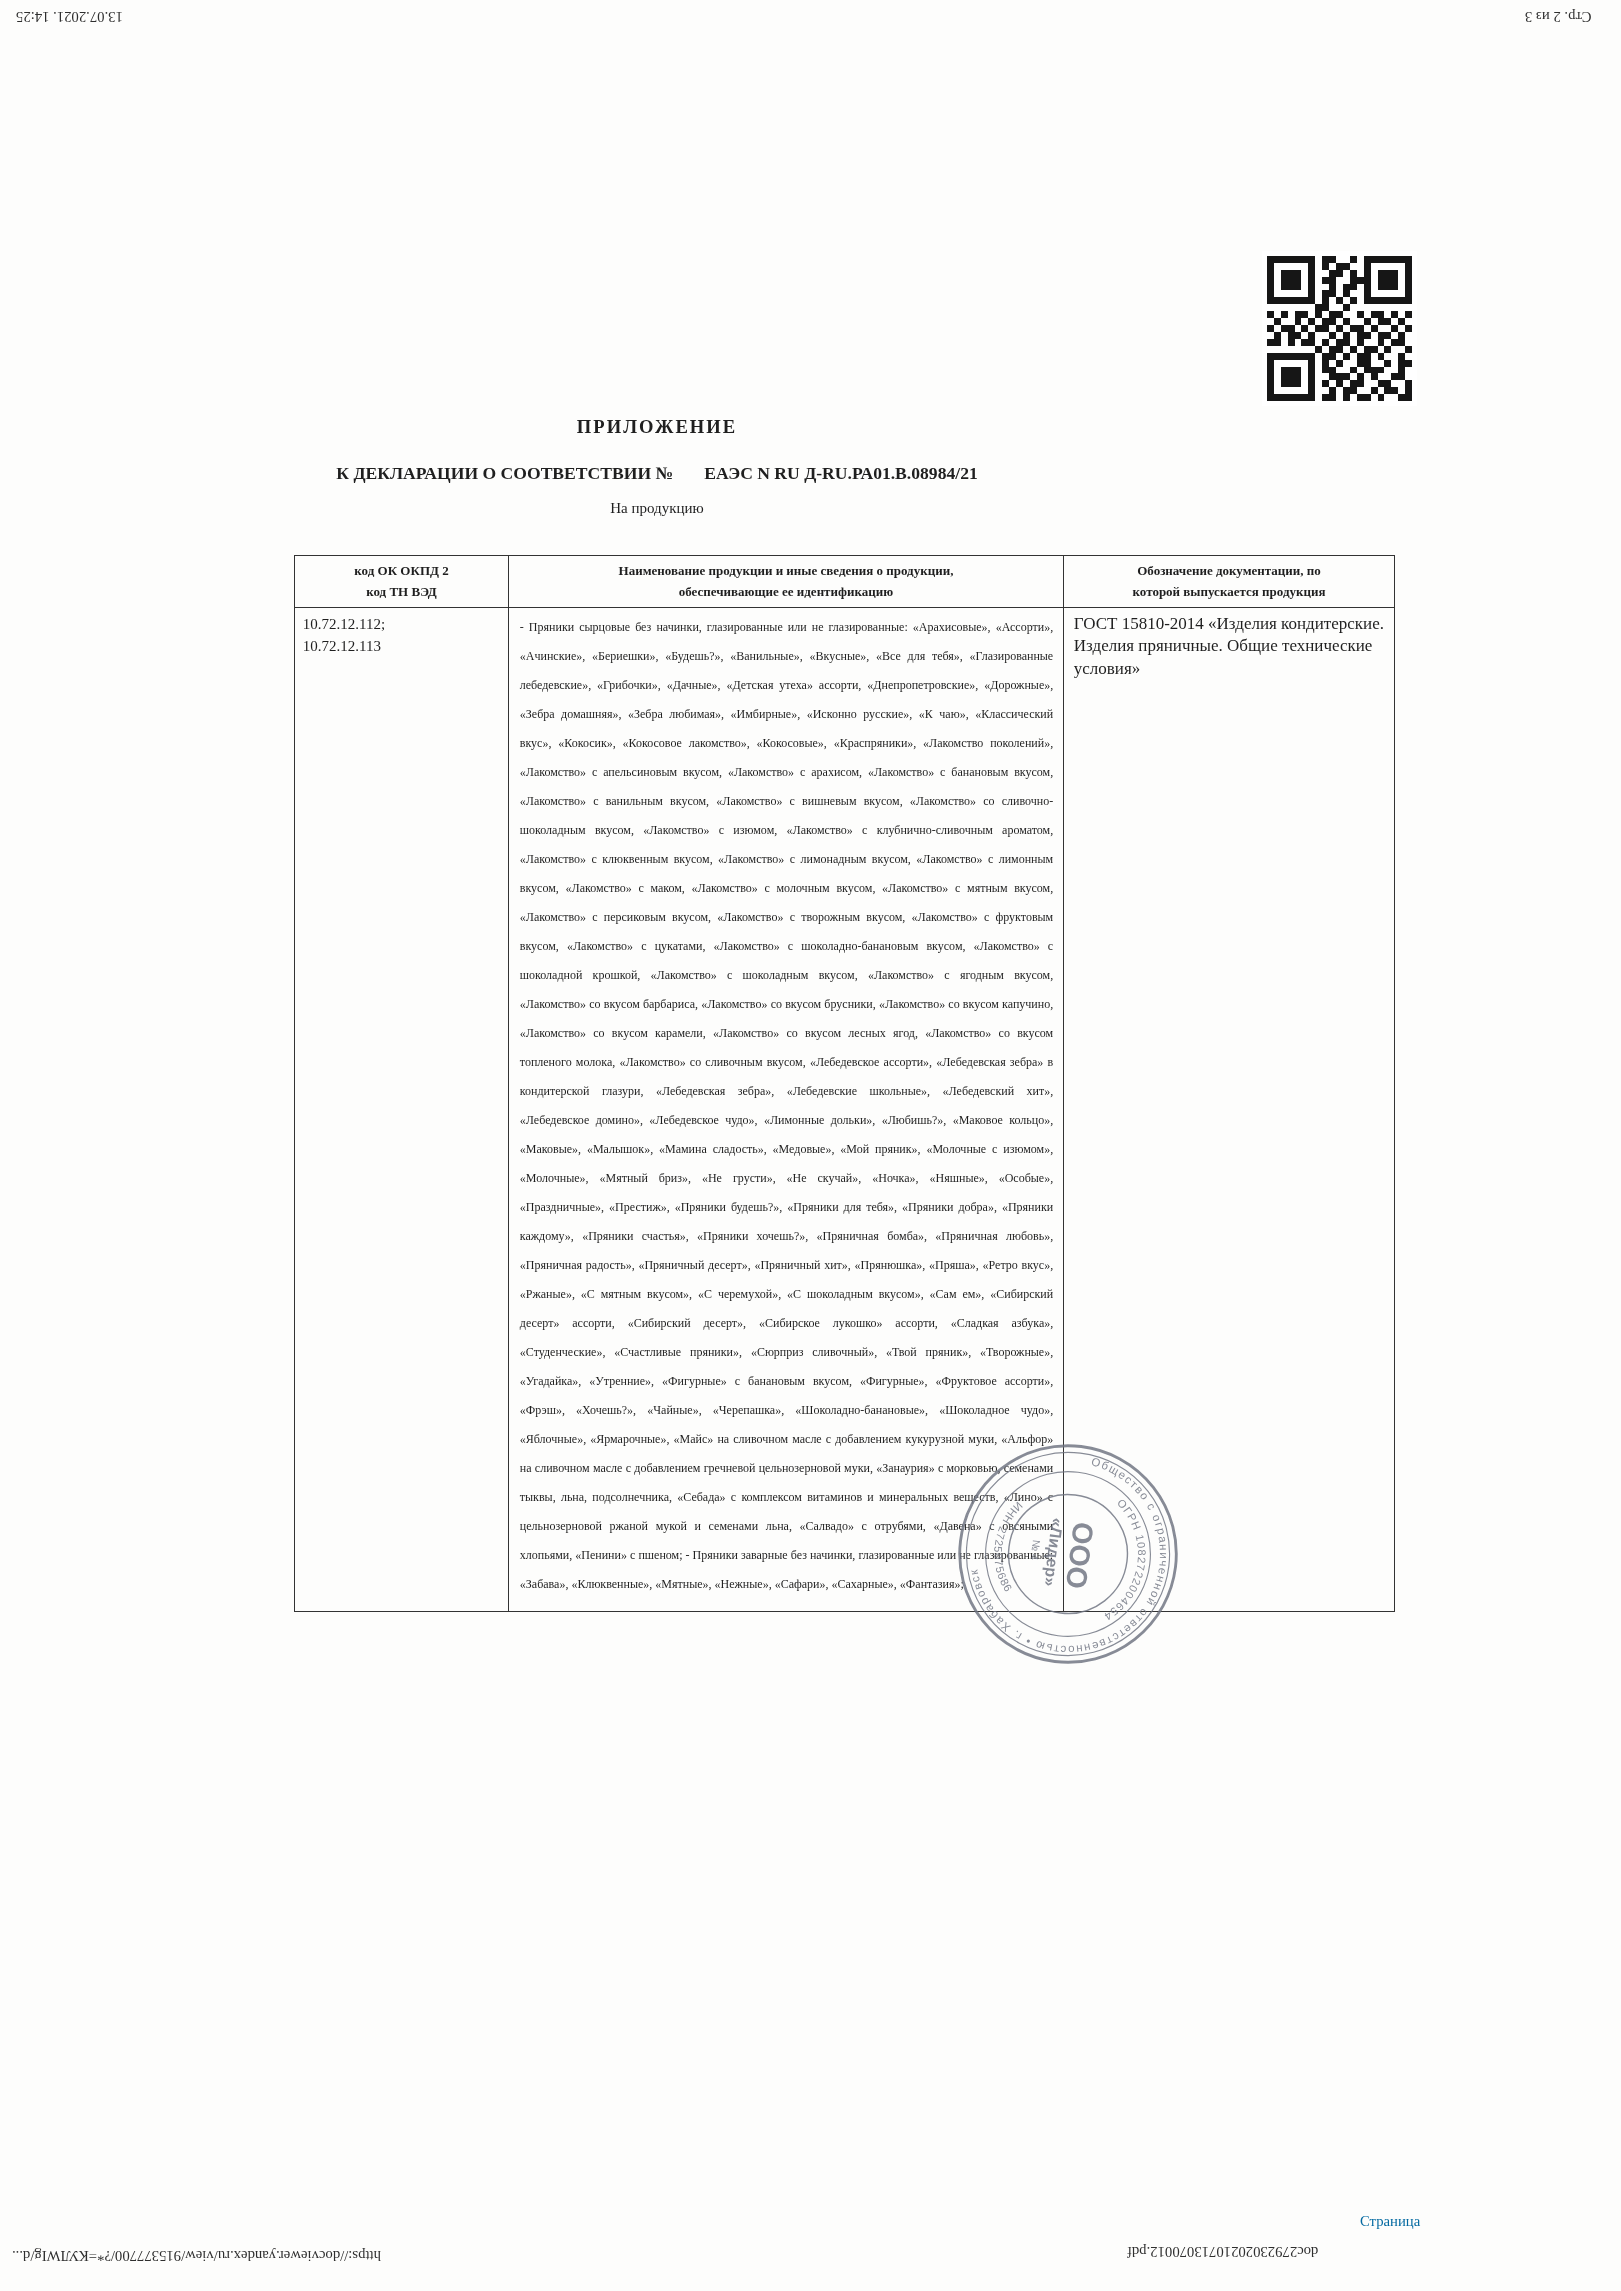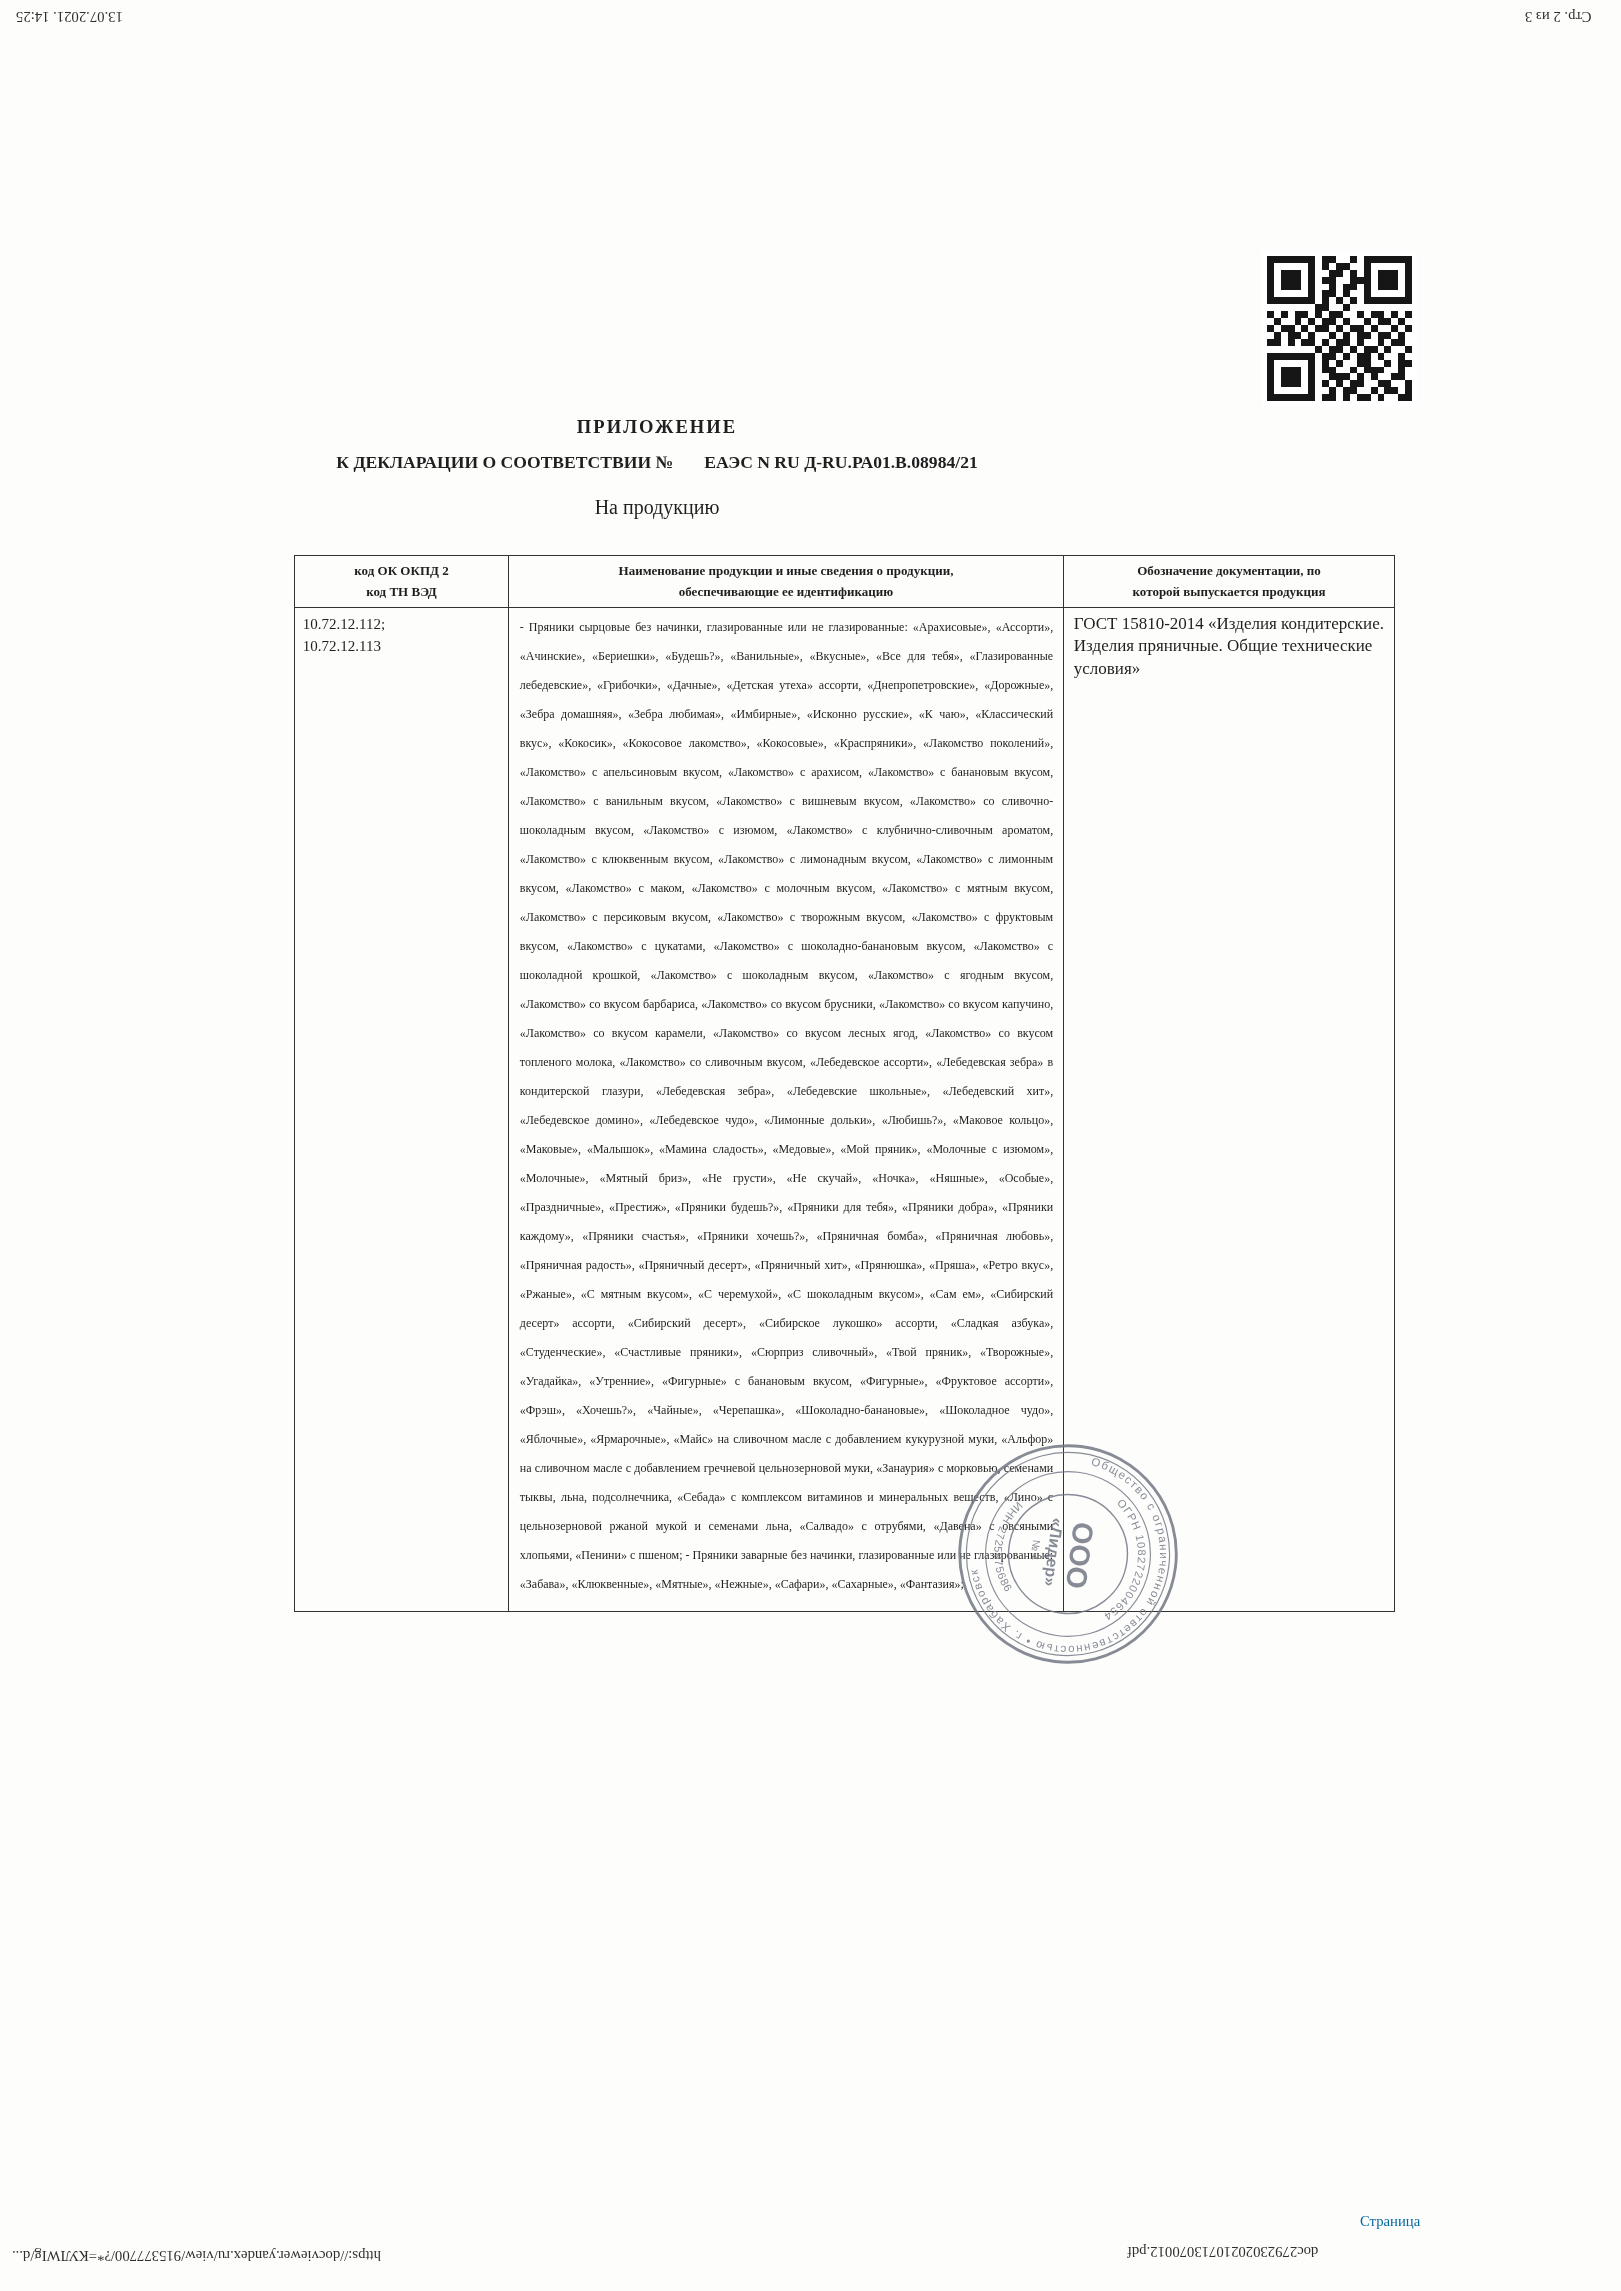--- a/index.html
+++ b/index.html
@@ -23,23 +23,23 @@
     position:absolute; left:1262px; top:251px; width:155px; height:155px;
     padding:4.9px; background:#fff;
     display:grid; grid-template-columns:repeat(21,1fr); grid-auto-rows:1fr;
   }
   .qr i { display:block; }
   .qr i.on { background:#161616; }
 
   
   .headings { position:absolute; left:0; top:416px; width:1289px; text-align:center;padding-left:25px; }
   .doc-title { font-size:18.6px; font-weight:bold; letter-spacing:2px; }
-  .doc-subtitle { margin-top:14px; font-size:17.6px; font-weight:bold; }
+  .doc-subtitle { margin-top:25px; font-size:17.6px; font-weight:bold; }
   .decl-num { margin-left:31px; }
-  .doc-product { margin-top:23px; font-size:20px; }
+  .doc-product { margin-top:16px; font-size:15px; }
 
   
   .decl-table {
     position:absolute; left:294px; top:555px; width:1100px;
     border-collapse:collapse; table-layout:fixed;
   }
   .decl-table th, .decl-table td { border:1.6px solid #333; vertical-align:top; }
   .decl-table th { font-size:13px; font-weight:bold; text-align:center; padding:3.9px 5.9px; line-height:21.6px; }
   .prel { white-space:pre-line; }
   td.codes  { padding:4.9px 7.8px;  font-size:15px;  line-height:22.5px; }

